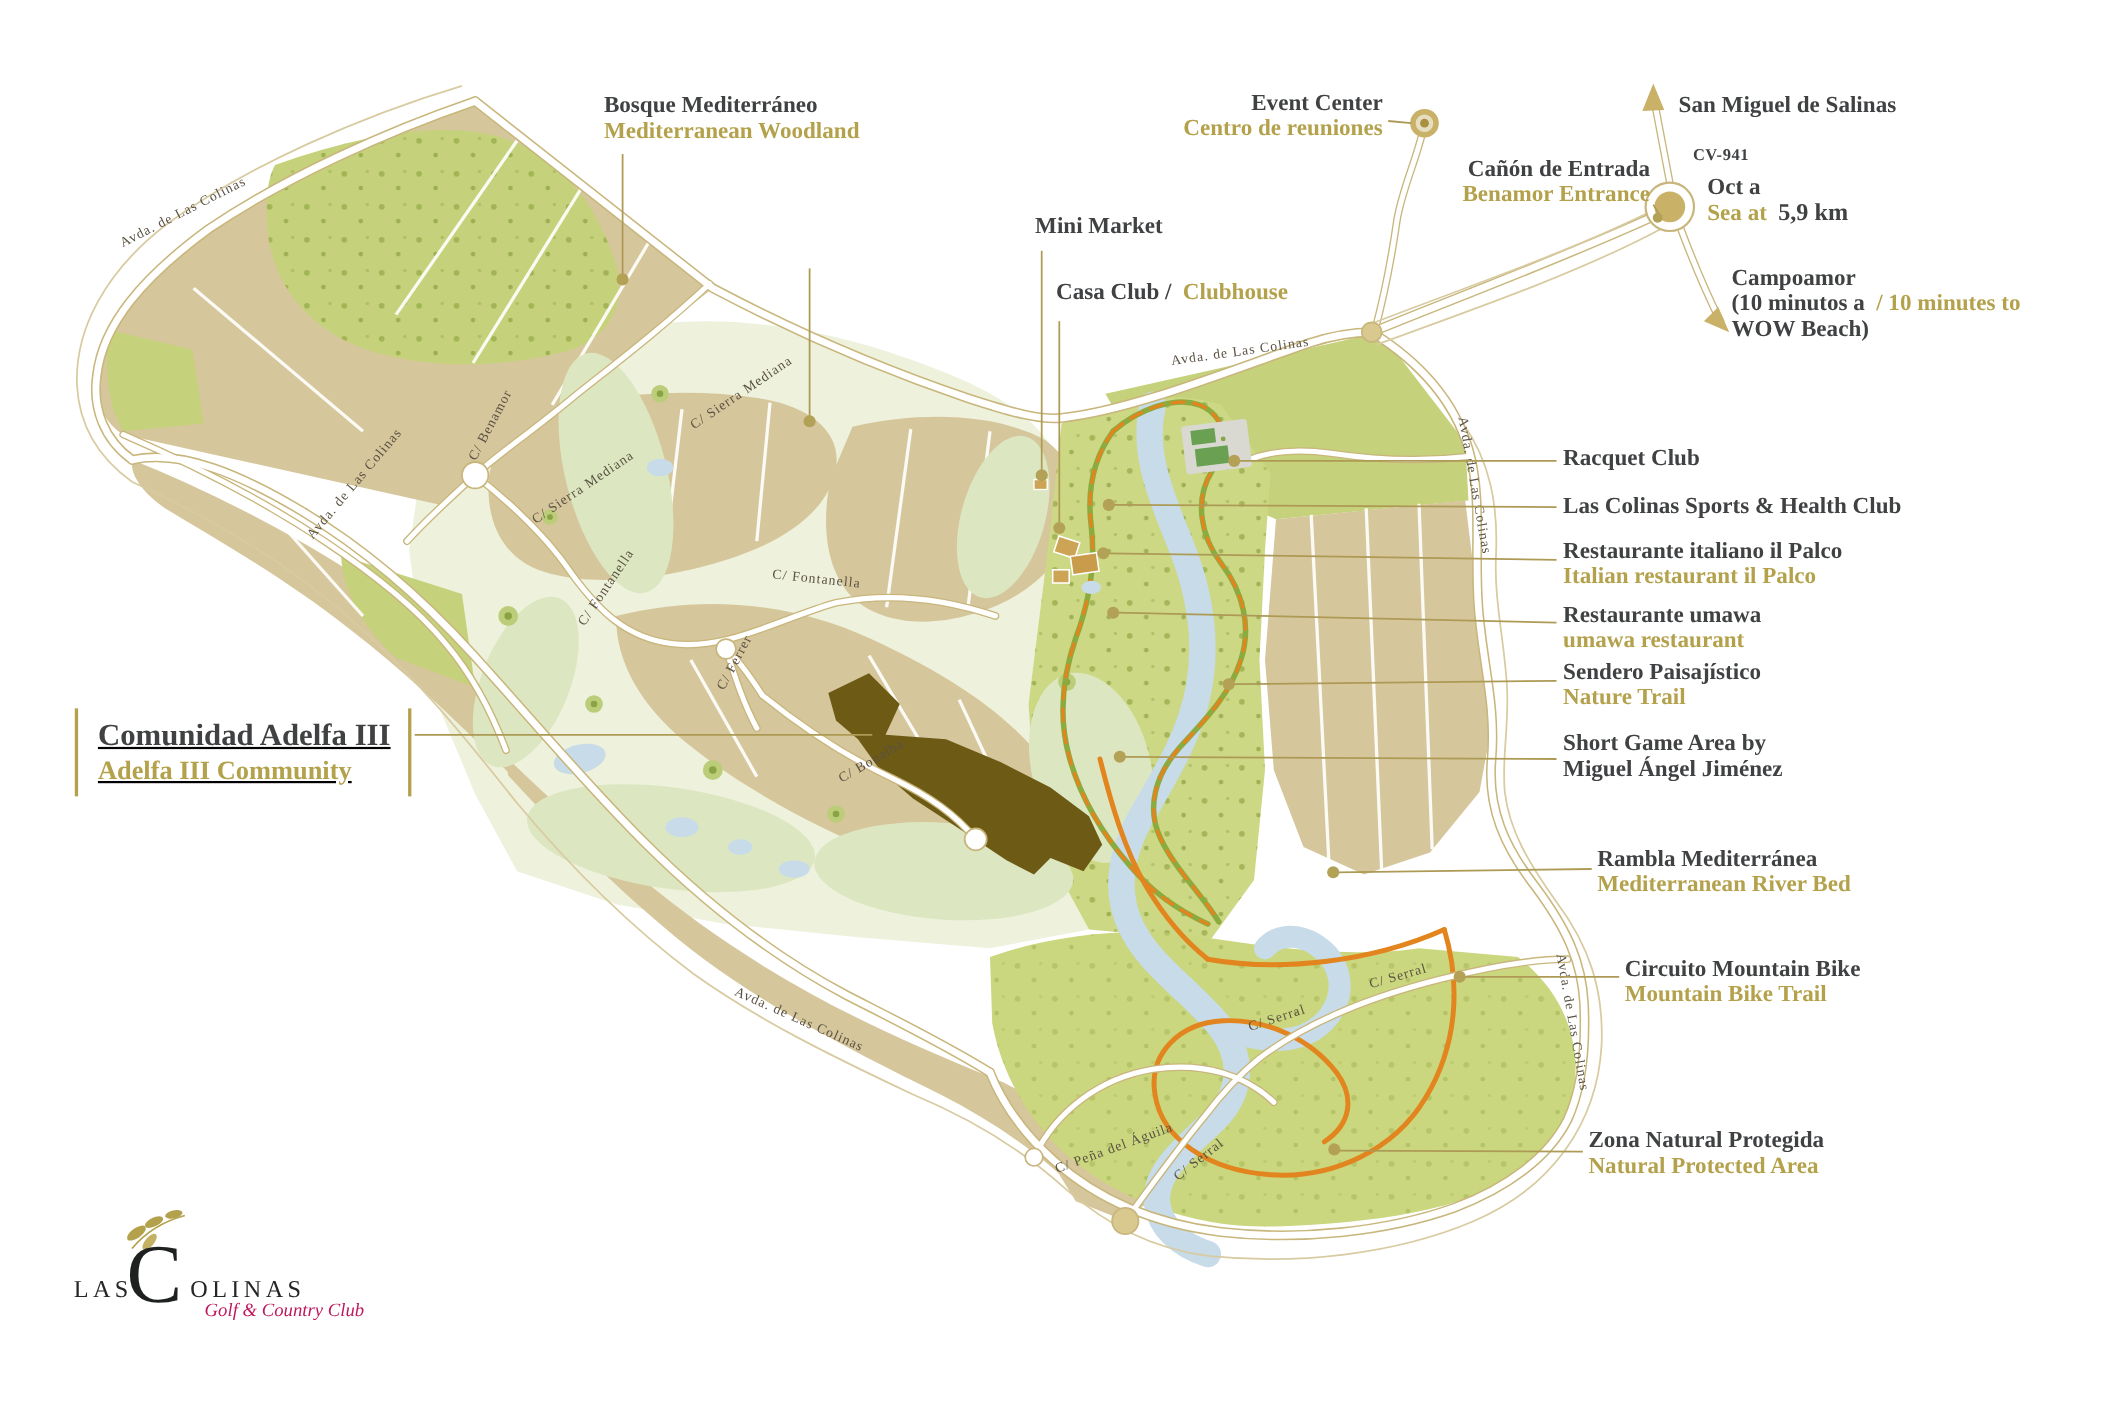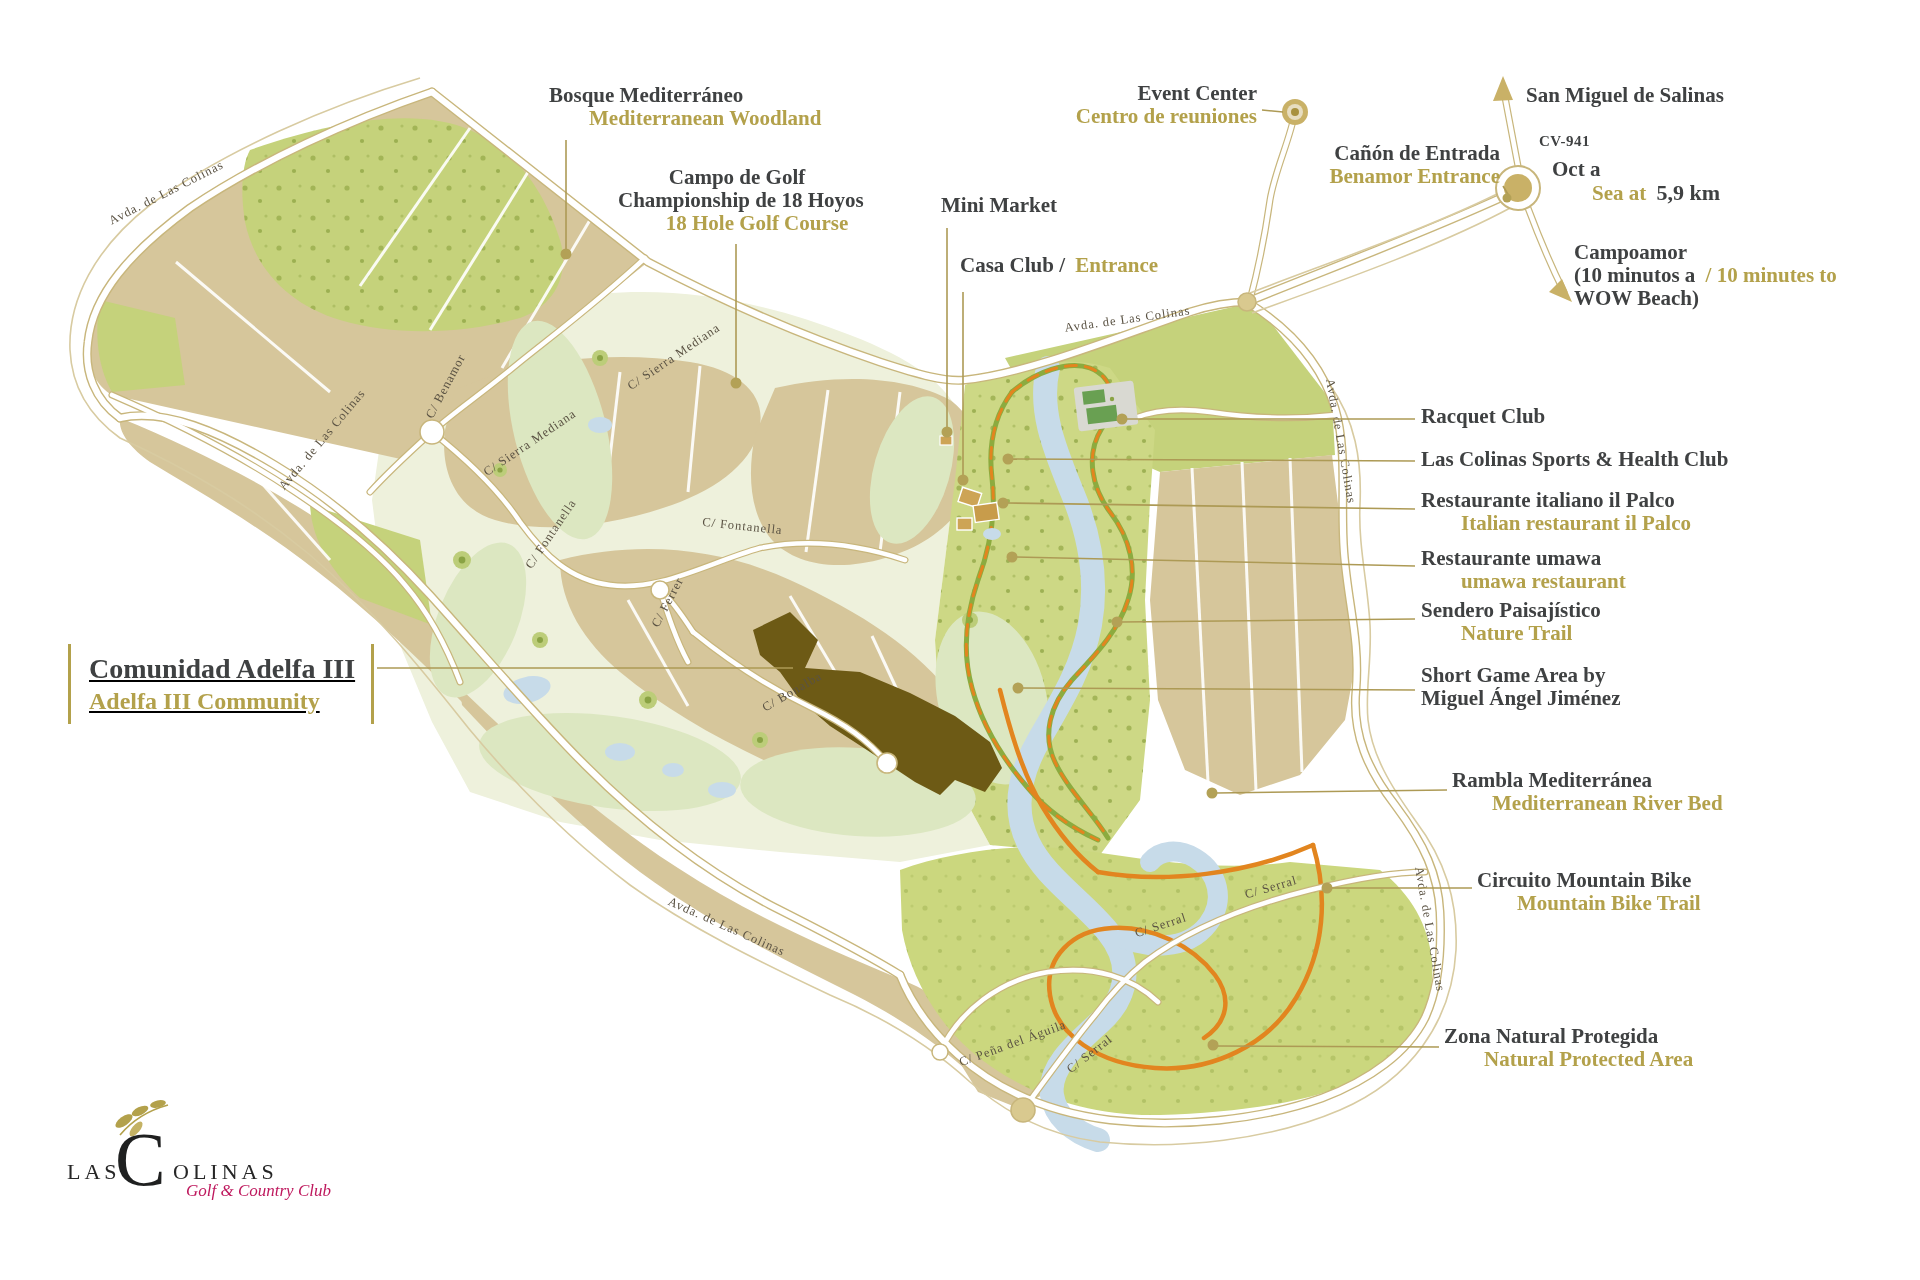--- a/index.html
+++ b/index.html
@@ -11,21 +11,21 @@
   .rw{stroke:#ffffff;stroke-width:4.6;fill:none;stroke-linecap:round;stroke-linejoin:round;}
   .rcM{stroke:#c8b67c;stroke-width:9;fill:none;stroke-linecap:round;stroke-linejoin:round;}
   .rwM{stroke:#ffffff;stroke-width:6.2;fill:none;stroke-linecap:round;stroke-linejoin:round;}
   .bthin{stroke:#d8cba1;stroke-width:1.6;fill:none;}
   .lot{stroke:#ffffff;stroke-width:3;fill:none;opacity:.9;}
   .leader{stroke:#ad9a55;stroke-width:1.6;fill:none;}
   .ldot{fill:#b3a156;}
   .street{font-family:"Liberation Serif",serif;font-size:12.5px;fill:#5a5243;letter-spacing:1px;}
   
   .co{position:absolute;line-height:23px;font-weight:bold;font-size:21px;color:#3f4142;white-space:nowrap;}
-  .co .sec{color:#b3a14b;margin-left:40px;}
+  .co .sec{color:#b3a14b;}
   .co .gap{margin-left:5px;}
   .small{font-size:15px;letter-spacing:.5px;}
   .ctr{text-align:center;}
   .rgt{text-align:right;}
   
   #featured{position:absolute;left:68px;top:644px;display:flex;align-items:stretch;}
   #featured .bar{width:3px;background:#b3a14b;}
   #featured .ftxt{padding:8px 16px 8px 18px;text-decoration:underline;}
   #featured .l1{font-size:28px;font-weight:bold;color:#3f4142;line-height:34px;white-space:nowrap;}
   #featured .l2{font-size:24px;font-weight:bold;color:#b3a14b;line-height:30px;white-space:nowrap;}
@@ -301,33 +301,28 @@
         <circle class="ldot" cx="1213" cy="1045" r="5.5"></circle>
     <path class="leader" d="M377,668 H793"></path>
   </g>
 </svg>
 
 <div class="co" style="left:549px;top:84px">
   <div>Bosque Mediterráneo</div>
   <div class="sec">Mediterranean Woodland</div>
 </div>
 
-<div class="co ctr" style="left:618px;top:166px;width:238px">
-  <div>Campo de Golf</div>
-  <div>Championship de 18 Hoyos</div>
-  <div class="sec">18 Hole Golf Course</div>
-</div>
 
 <div class="co" style="left:941px;top:194px">
   <div>Mini Market</div>
 </div>
 
 <div class="co" style="left:960px;top:254px">
   <span>Casa Club /</span>
-  <span class="sec gap">Entrance</span>
+  <span class="sec gap">Clubhouse</span>
 </div>
 
 <div class="co rgt" style="left:1035px;top:82px;width:222px">
   <div>Event Center</div>
   <div class="sec">Centro de reuniones</div>
 </div>
 
 <div class="co rgt" style="left:1284px;top:142px;width:216px">
   <div>Cañón de Entrada</div>
   <div class="sec">Benamor Entrance</div>

